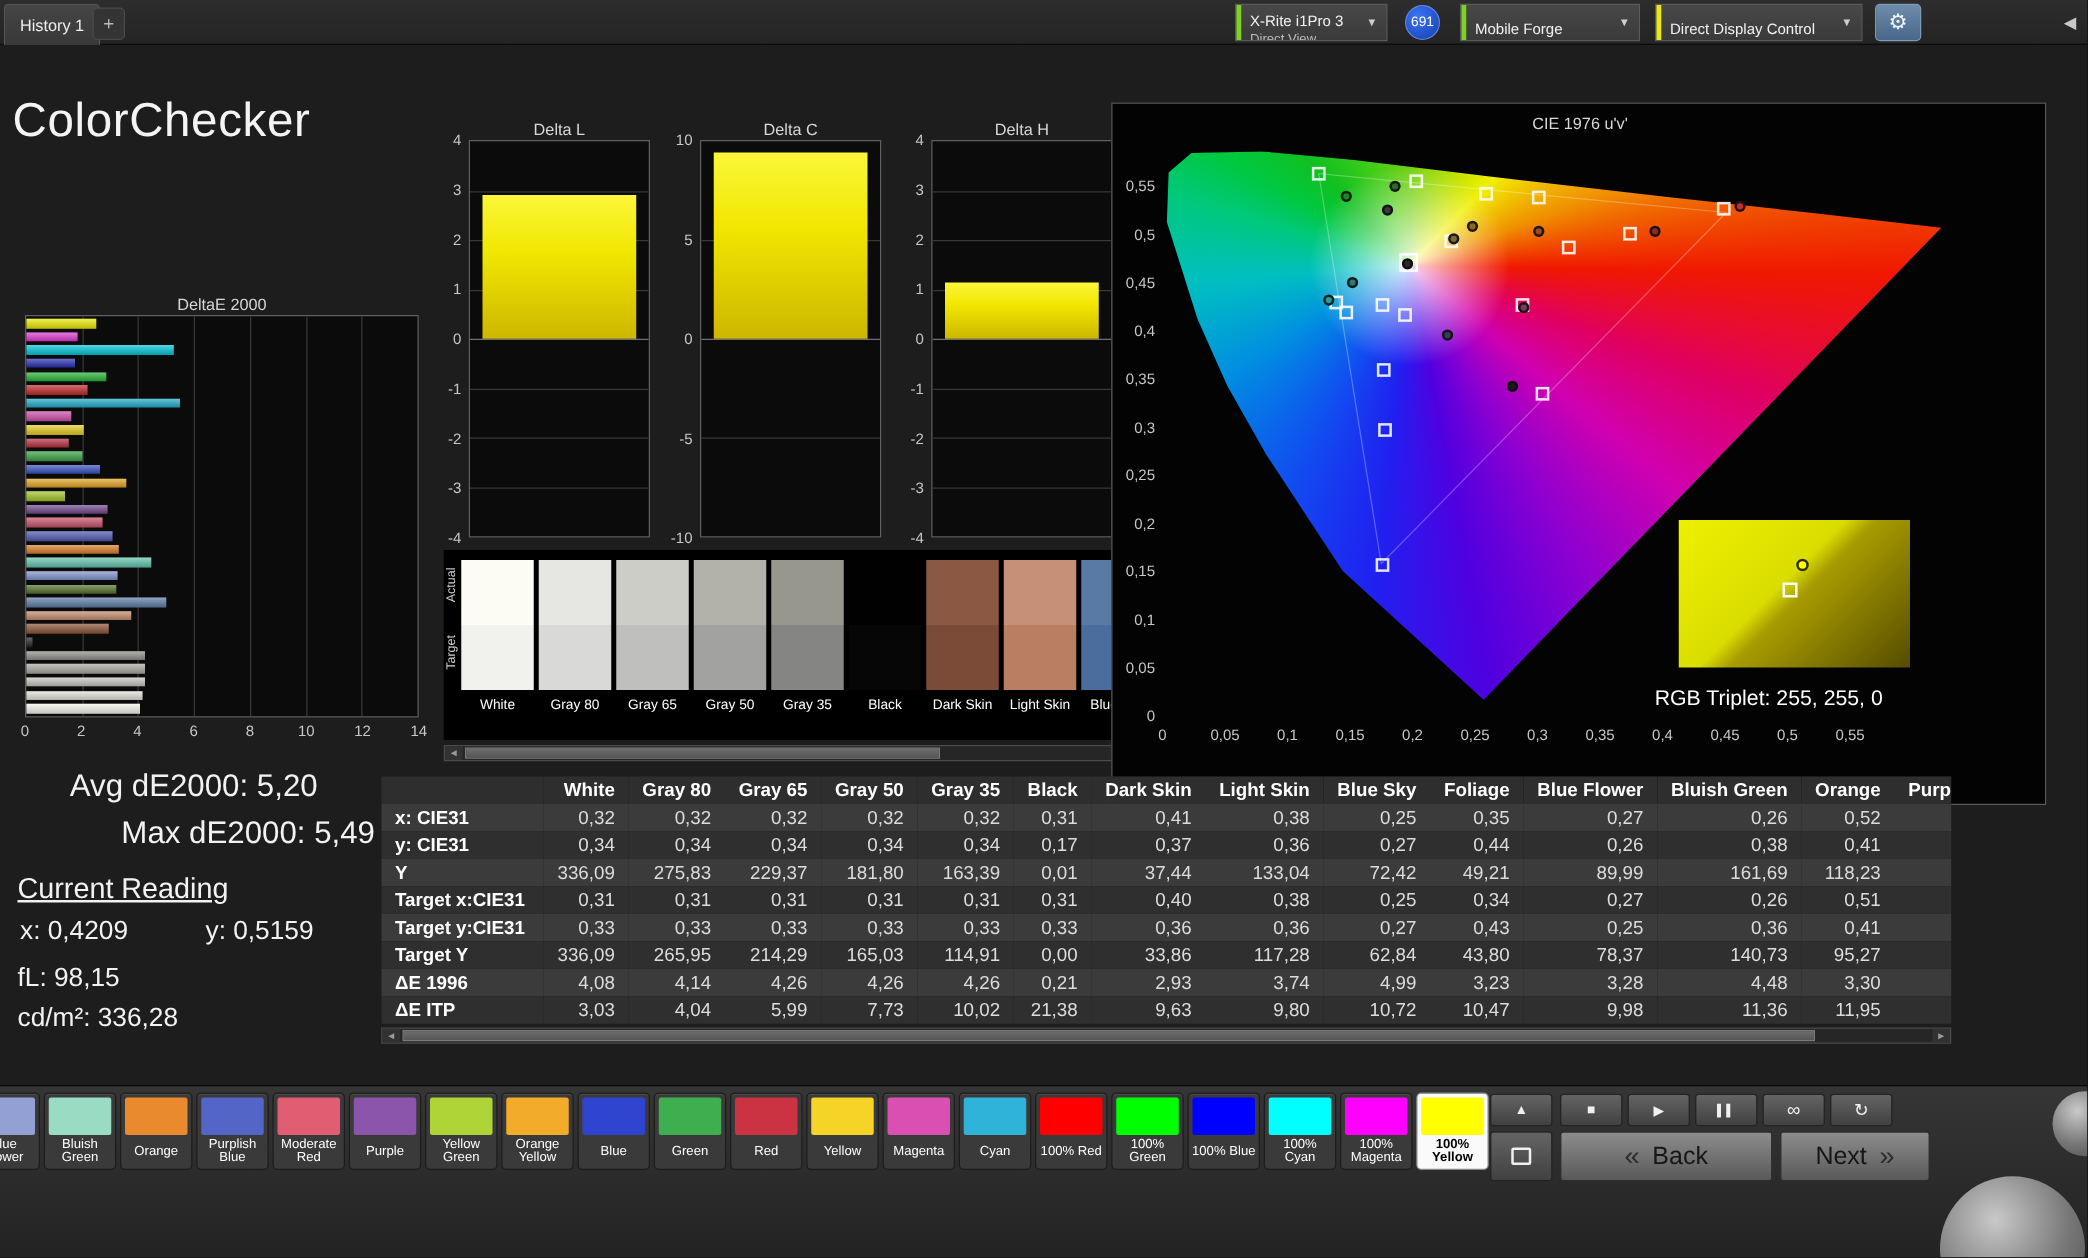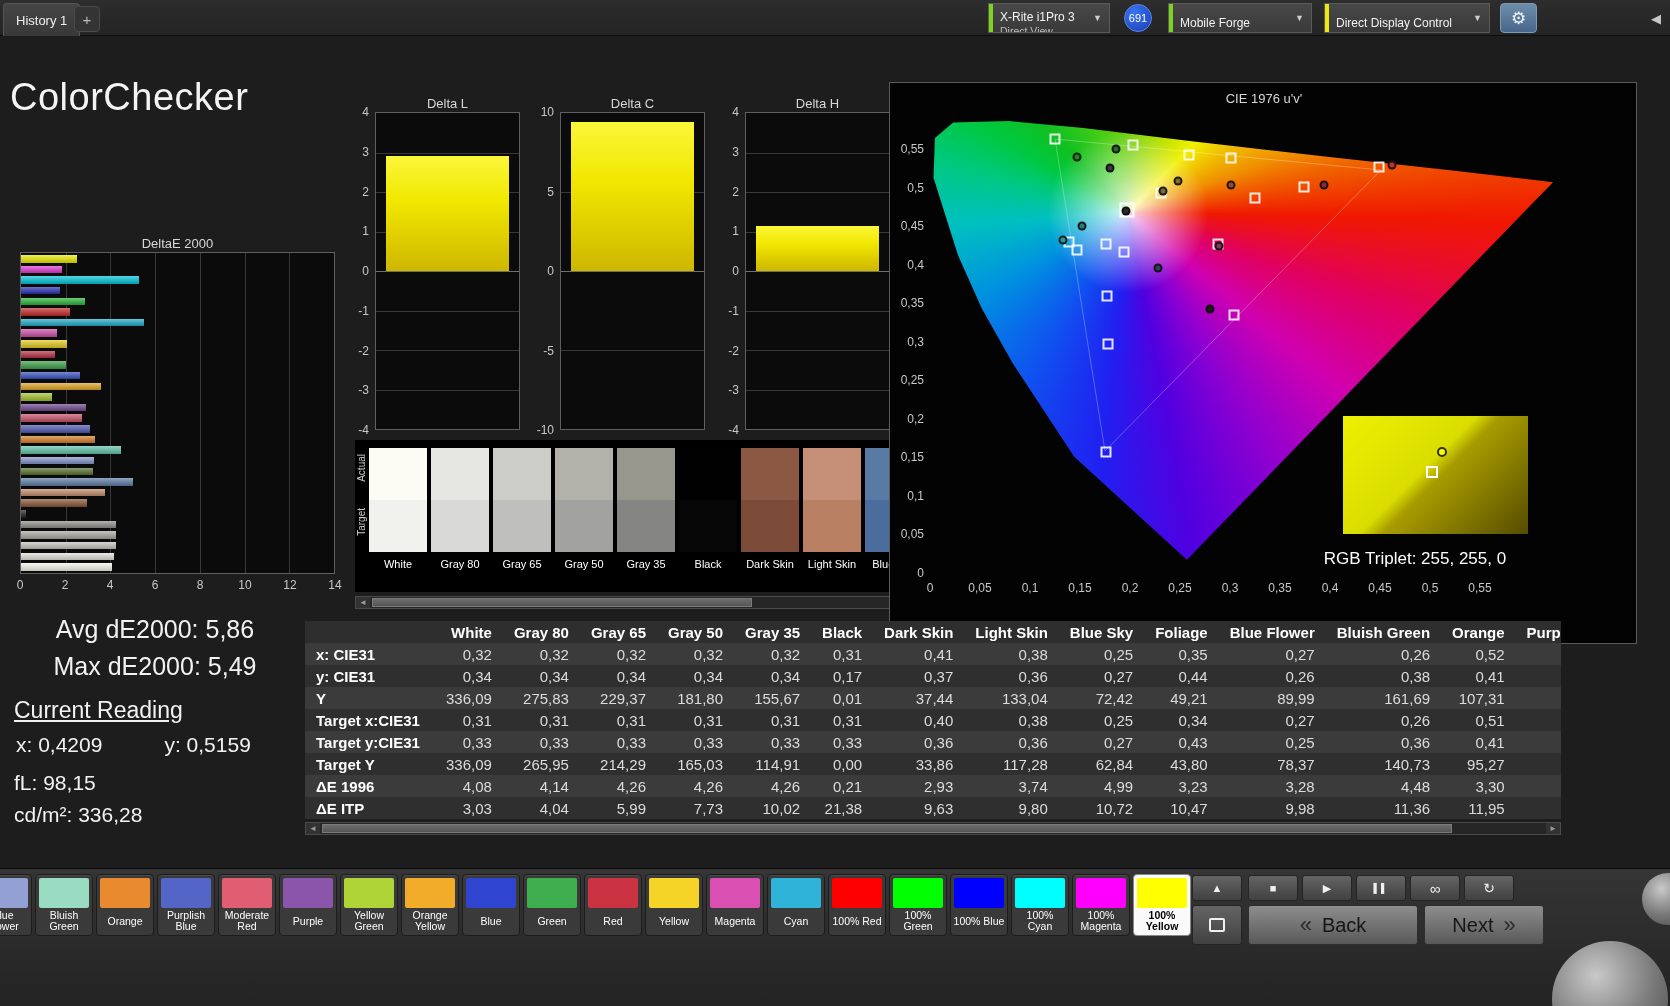--- a/index.html
+++ b/index.html
@@ -475,22 +475,22 @@
         <div class="ciexlab" style="left: 315px; top: 498px;">0,3</div>
         <div class="ciexlab" style="left: 365px; top: 498px;">0,35</div>
         <div class="ciexlab" style="left: 415px; top: 498px;">0,4</div>
         <div class="ciexlab" style="left: 465px; top: 498px;">0,45</div>
         <div class="ciexlab" style="left: 515px; top: 498px;">0,5</div>
         <div class="ciexlab" style="left: 565px; top: 498px;">0,55</div>
       </div>
     <div class="rgbtriplet">RGB Triplet: 255, 255, 0</div>
   </div>
 
-  <div class="stat" style="left:10px;top:615px;width:290px;text-align:center;font-size:25px;">Avg dE2000: 5,86</div>
-  <div class="stat" style="left:10px;top:652px;width:290px;text-align:center;font-size:25px;">Max dE2000: 5,49</div>
+  <div class="stat" style="left:10px;top:615px;width:290px;text-align:center;font-size:25px;">Avg dE2000: 5,20</div>
+  <div class="stat" style="left:10px;top:652px;width:290px;text-align:right;font-size:25px;">Max dE2000: 5,49</div>
   <div class="stat" style="left:14px;top:697px;font-size:23px;text-decoration:underline;">Current Reading</div>
   <div class="stat" style="left:16px;top:733px;font-size:21px;display:flex;gap:62px;">
     <span>x: 0,4209</span>
     <span>y: 0,5159</span>
   </div>
   <div class="stat" style="left:14px;top:771px;font-size:21px;">fL: 98,15</div>
   <div class="stat" style="left:14px;top:803px;font-size:21px;">cd/m²: 336,28</div>
 
   <div class="tblwrap">
     <table class="res">
@@ -547,29 +547,29 @@
             <td>0,38</td>
             <td>0,41</td>
             <td>0,20</td>
           </tr>
           <tr>
             <th>Y</th>
             <td>336,09</td>
             <td>275,83</td>
             <td>229,37</td>
             <td>181,80</td>
-            <td>155,67</td>
+            <td>163,39</td>
             <td>0,01</td>
             <td>37,44</td>
             <td>133,04</td>
             <td>72,42</td>
             <td>49,21</td>
             <td>89,99</td>
             <td>161,69</td>
-            <td>107,31</td>
+            <td>118,23</td>
             <td>44,63</td>
           </tr>
           <tr>
             <th>Target x:CIE31</th>
             <td>0,31</td>
             <td>0,31</td>
             <td>0,31</td>
             <td>0,31</td>
             <td>0,31</td>
             <td>0,31</td>

